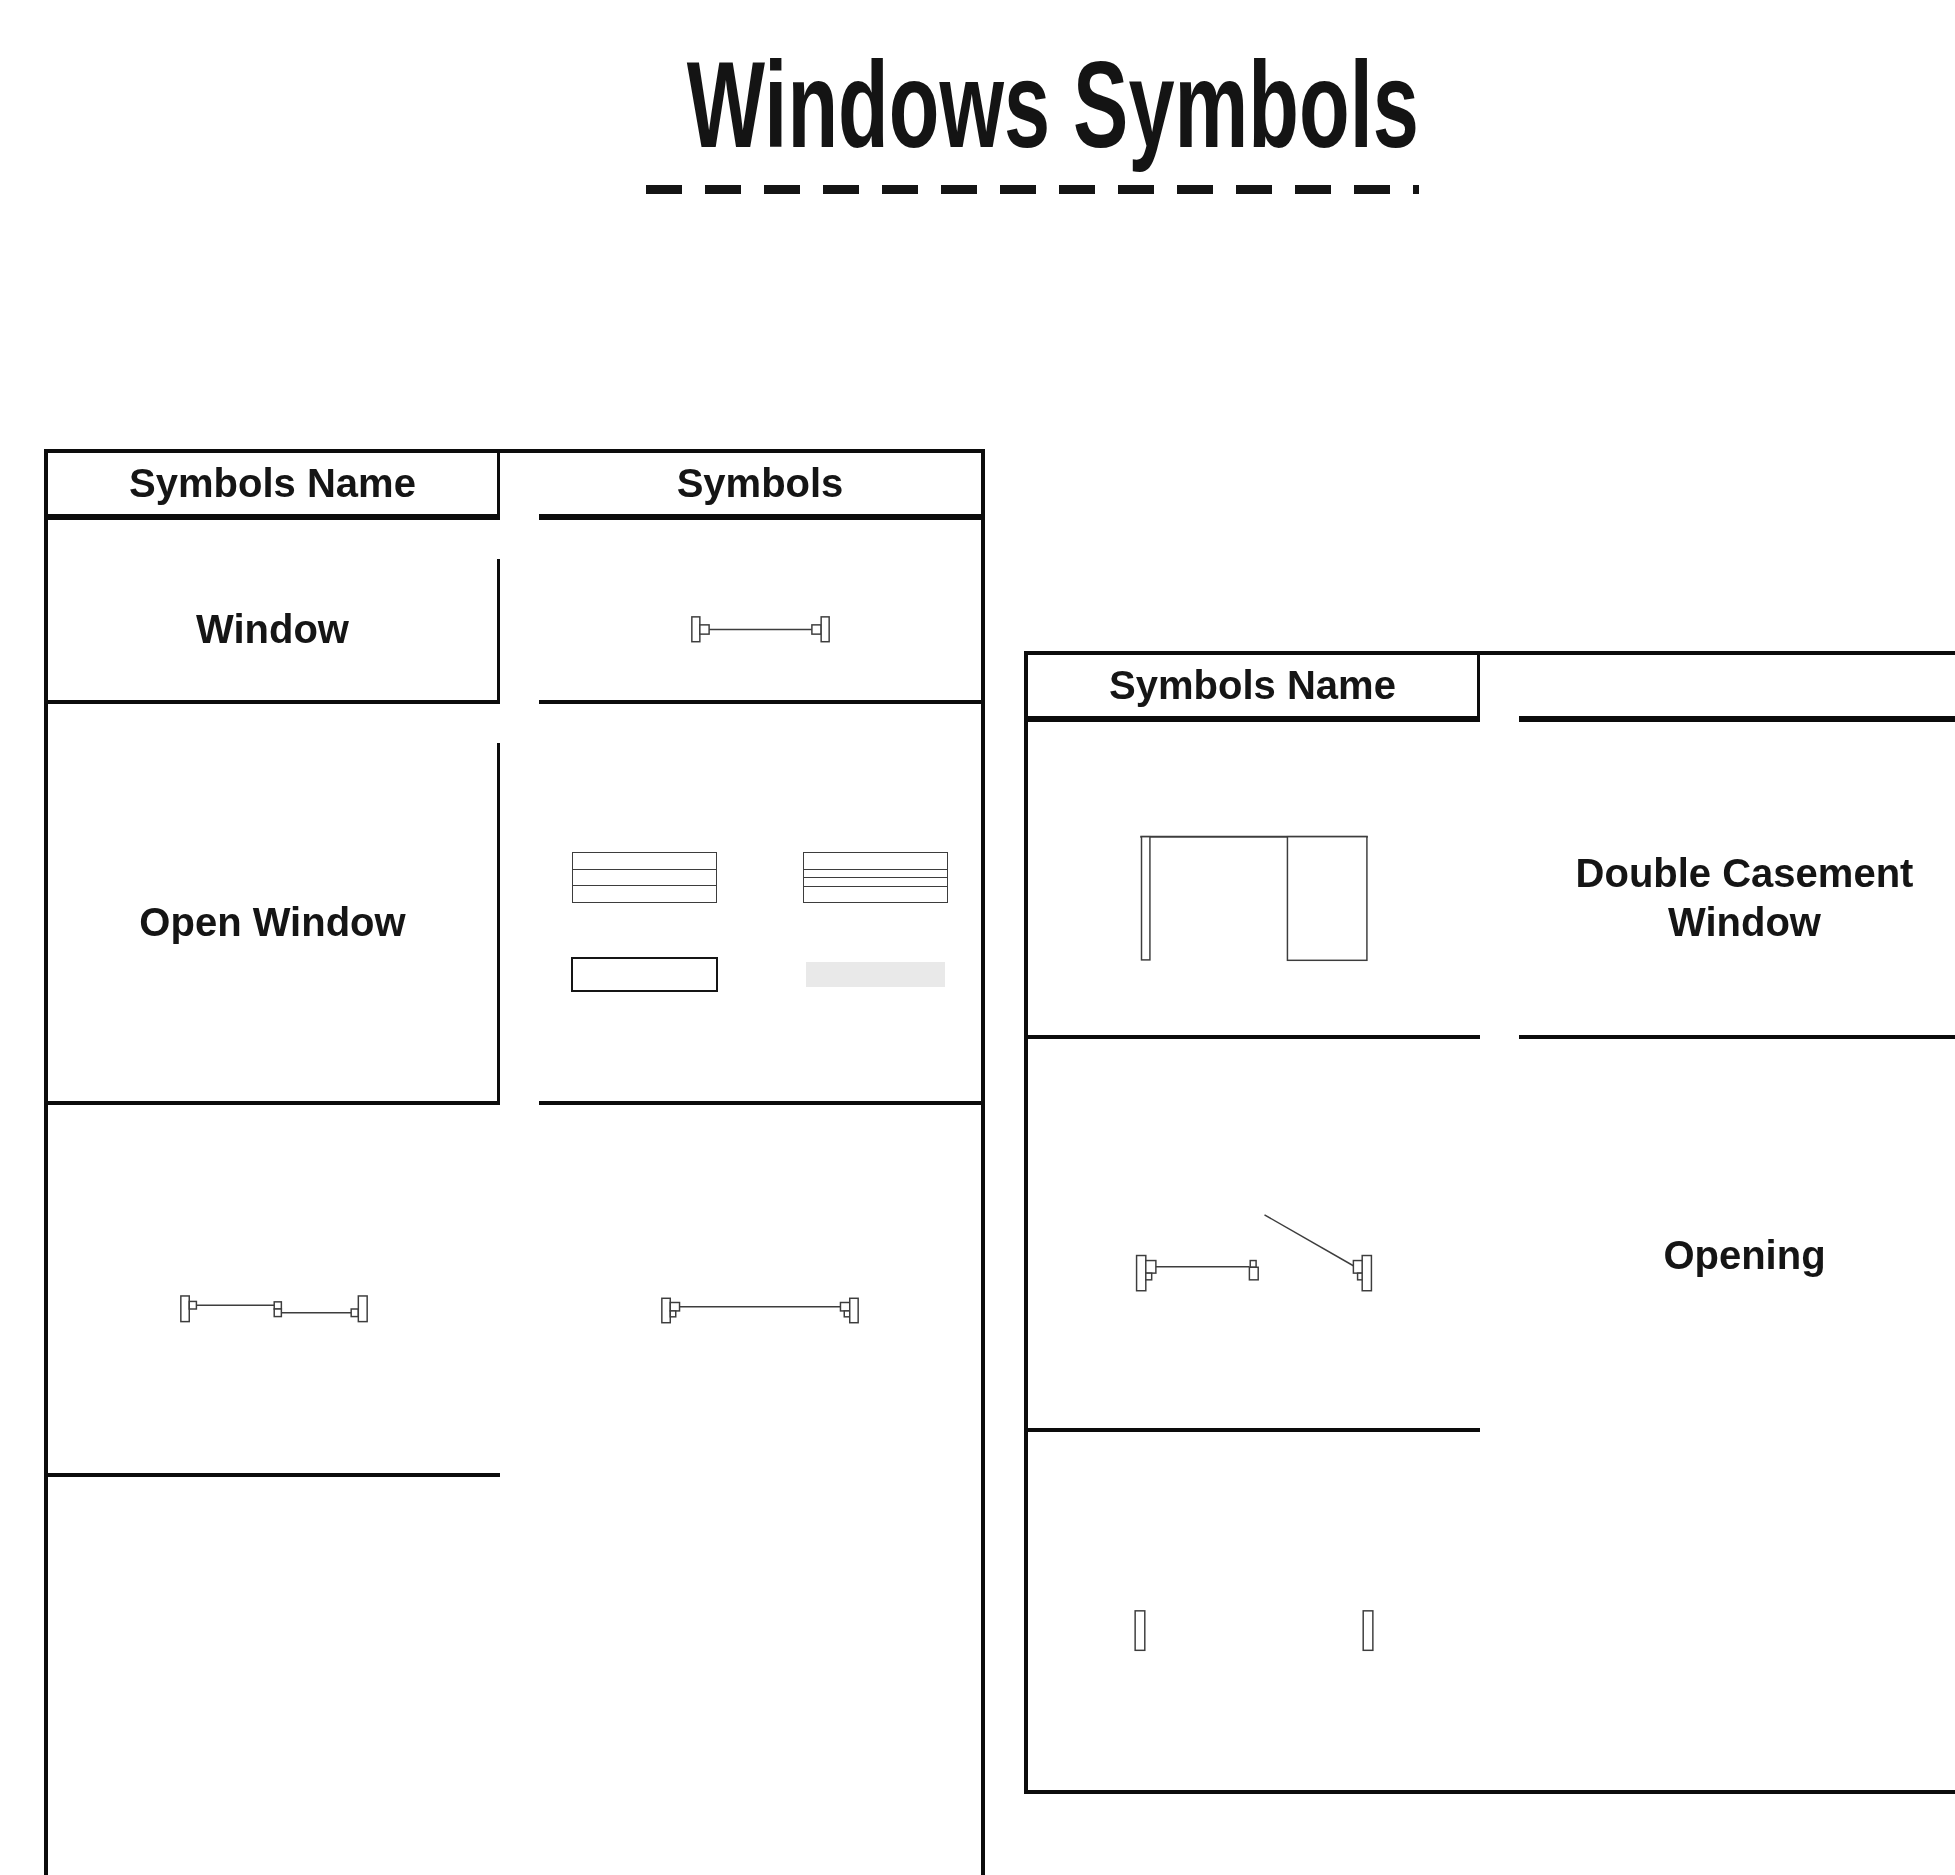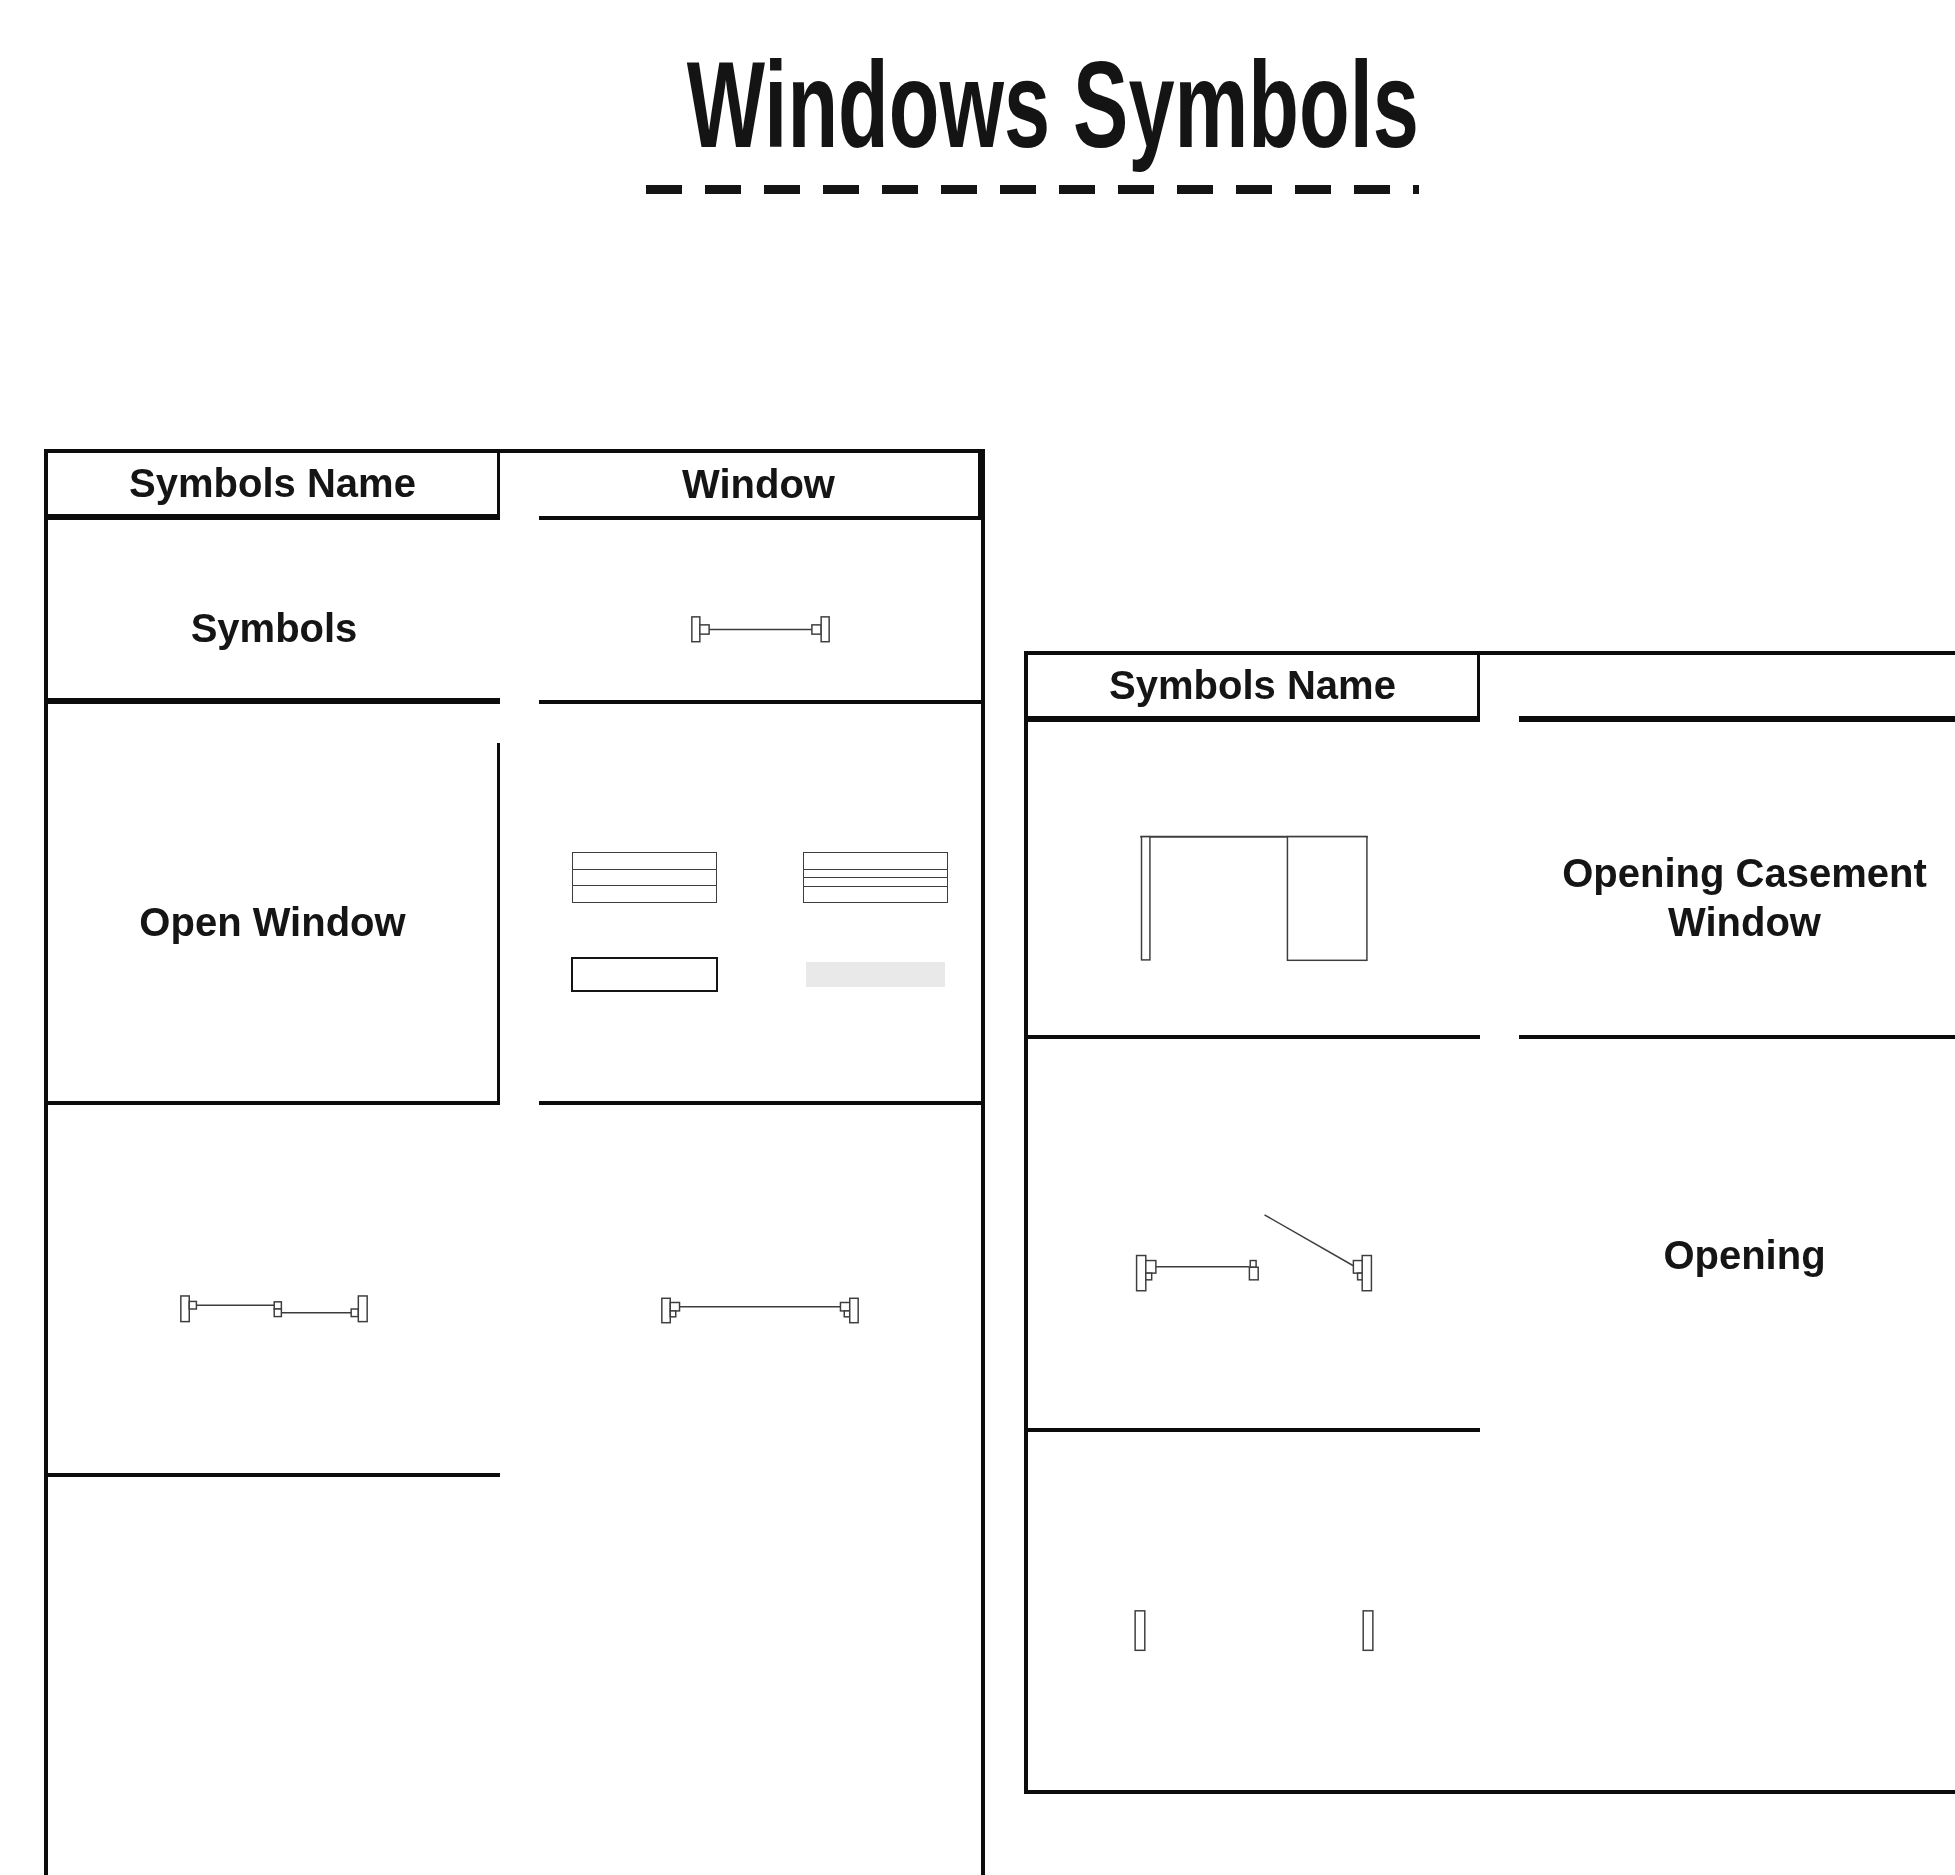--- a/index.html
+++ b/index.html
@@ -74,26 +74,26 @@
 <div class="canvas">
 
   <div class="title">Windows Symbols</div>
   <div class="title-dashes"></div>
 
   <div class="tbl tbl-left">
 
     <div class="cell head col1">
       <span class="label">Symbols Name</span>
     </div>
+    <div class="cell head">
+      <span class="label">Symbols</span>
+    </div>
+
     <div class="cell col1">
       <span class="label">Window</span>
-    </div>
-
-    <div class="cell head">
-      <span class="label">Symbols</span>
     </div>
     <div class="cell">
       <svg class="sym" width="139" height="27" viewBox="0 0 330 64">
         <rect class="bx" x="2" y="2" width="19" height="59"></rect>
         <rect class="bx" x="21" y="21" width="22" height="22"></rect>
         <line class="ln" x1="43" y1="32" x2="287" y2="32"></line>
         <rect class="bx" x="287" y="21" width="22" height="22"></rect>
         <rect class="bx" x="309" y="2" width="19" height="59"></rect>
       </svg>
     </div>
@@ -156,21 +156,21 @@
 
     <div class="cell">
       <svg class="sym" width="228" height="127" viewBox="0 0 541 302">
         <line class="ln thick" x1="0" y1="4" x2="541" y2="4"></line>
         <rect class="bx" x="3" y="4" width="20" height="293"></rect>
         <rect class="bx" x="350" y="4" width="189" height="294"></rect>
       </svg>
     </div>
 
     <div class="cell col1">
-      <span class="label">Opening Casement Window</span>
+      <span class="label">Double Casement Window</span>
     </div>
     <div class="cell">
       <svg class="sym" width="238" height="78" viewBox="0 0 564 186">
         <rect class="bx" x="2" y="99" width="22" height="84"></rect>
         <rect class="bx" x="24" y="111" width="24" height="30"></rect>
         <rect class="bx" x="24" y="141" width="14" height="16"></rect>
         <line class="ln" x1="48" y1="126" x2="271" y2="126"></line>
         <rect class="bx" x="273" y="111" width="14" height="16"></rect>
         <rect class="bx" x="271" y="127" width="21" height="30"></rect>
         <line class="ln" x1="307" y1="2" x2="520" y2="124"></line>

